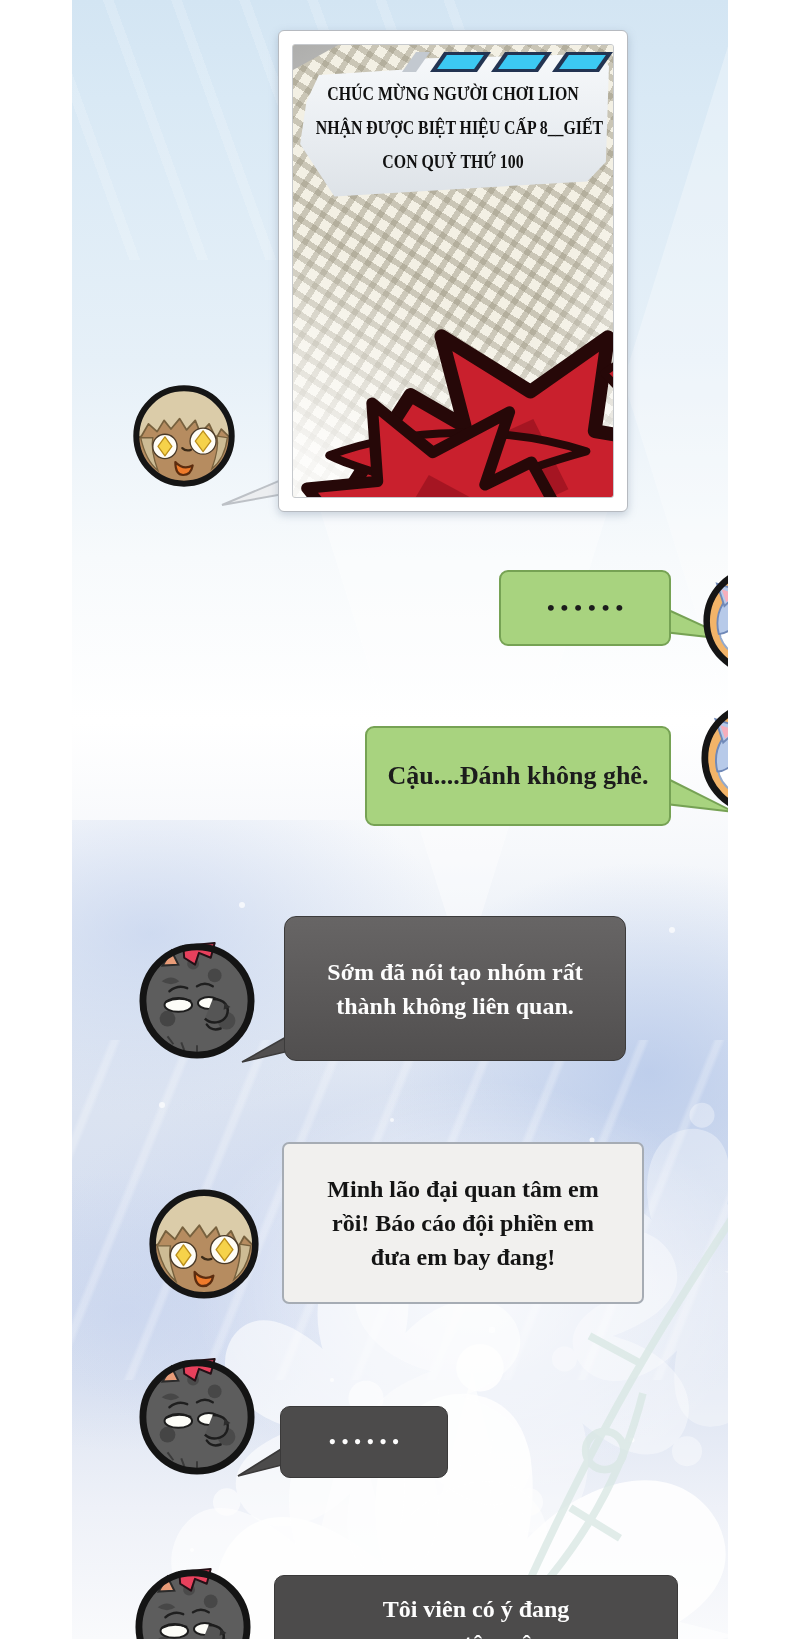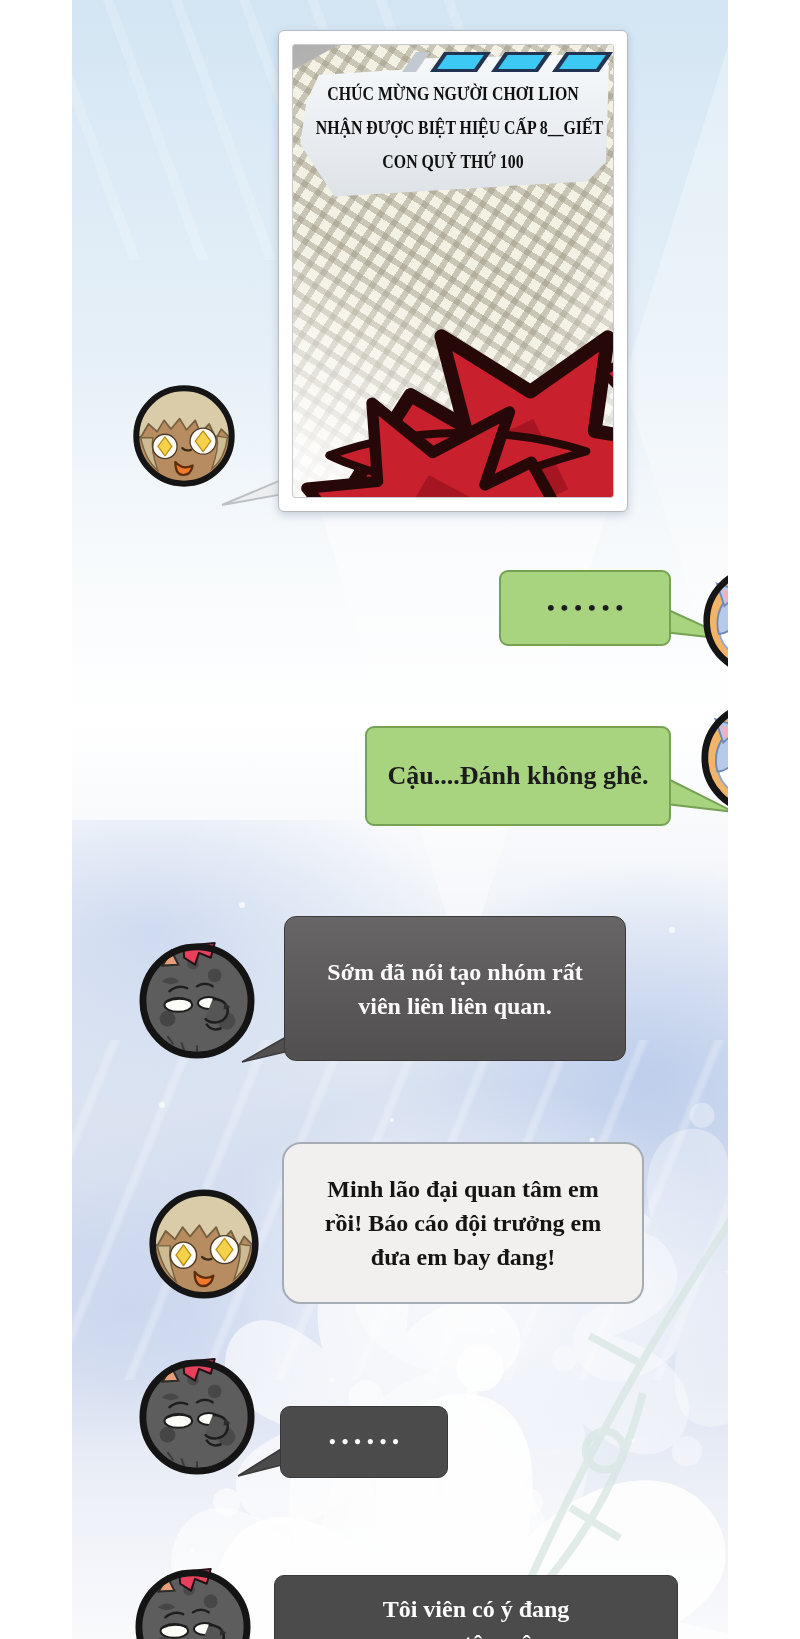--- a/index.html
+++ b/index.html
@@ -58,21 +58,21 @@
   
   svg.avatar{position:absolute;z-index:5;}
 
   
   .bubble{position:absolute;z-index:4;box-sizing:border-box;display:flex;flex-direction:column;justify-content:center;
     text-align:center;font-weight:bold;}
   .bubble .bline{white-space:nowrap;}
   .green{background:#a8d37f;border:2px solid #76a254;border-radius:9px;color:#1c1c1c;}
   .darkb{background:linear-gradient(180deg,#676565,#514f4f);border:1px solid #3c3b3b;border-radius:12px;color:#fdfdfd;text-align:center;}
   .darkb2{background:#4c4b4b;border:1px solid #3a3939;border-radius:10px;color:#fdfdfd;}
-  .lightb{background:#f1f0ee;border:2px solid #a6acb4;border-radius:19px;color:#141414;}
+  .lightb{background:#f1f0ee;border:2px solid #a6acb4;border-radius:7px;color:#141414;}
   .dots{font-size:22px;letter-spacing:6px;text-indent:6px;}
   .dots.small{font-size:19px;}
   .t24{font-size:24px;line-height:34px;}
   .t26{font-size:26px;line-height:30px;}
   svg.tail{position:absolute;z-index:3;}
 </style>
 </head>
 <body>
 
 <div class="screen">
@@ -307,29 +307,29 @@
   </div>
   <svg class="avatar" style="left:628px;top:700px" width="116" height="116" viewBox="0 0 120 120">
       <use href="#sym-dog"></use>
     </svg>
 
   <svg class="tail" style="left:168px;top:1026px" width="64" height="40">
     <polygon points="62,2 2,36 62,22" fill="#514f4f" stroke="#3c3b3b" stroke-width="1.5"></polygon>
   </svg>
   <div class="bubble darkb" style="left:212px;top:916px;width:342px;height:145px">
     <div class="bline t24">Sớm đã nói tạo nhóm rất</div>
-    <div class="bline t24">viên liên liên quan.</div>
+    <div class="bline t24">thành không liên quan.</div>
   </div>
   <svg class="avatar" style="left:66px;top:942px" width="118" height="118" viewBox="0 0 120 120">
       <use href="#sym-cat"></use>
     </svg>
 
   <div class="bubble lightb" style="left:210px;top:1142px;width:362px;height:162px">
     <div class="bline t24">Minh lão đại quan tâm em</div>
-    <div class="bline t24">rồi! Báo cáo đội trưởng em</div>
+    <div class="bline t24">rồi! Báo cáo đội phiền em</div>
     <div class="bline t24">đưa em bay đang!</div>
   </div>
   <svg class="avatar" style="left:76px;top:1188px" width="112" height="112" viewBox="0 0 120 120">
       <use href="#sym-lion"></use>
     </svg>
 
   <svg class="tail" style="left:164px;top:1444px" width="52" height="36">
     <polygon points="50,2 2,32 50,20" fill="#4c4b4b" stroke="#3a3939" stroke-width="1.5"></polygon>
   </svg>
   <div class="bubble darkb2" style="left:208px;top:1406px;width:168px;height:72px">

